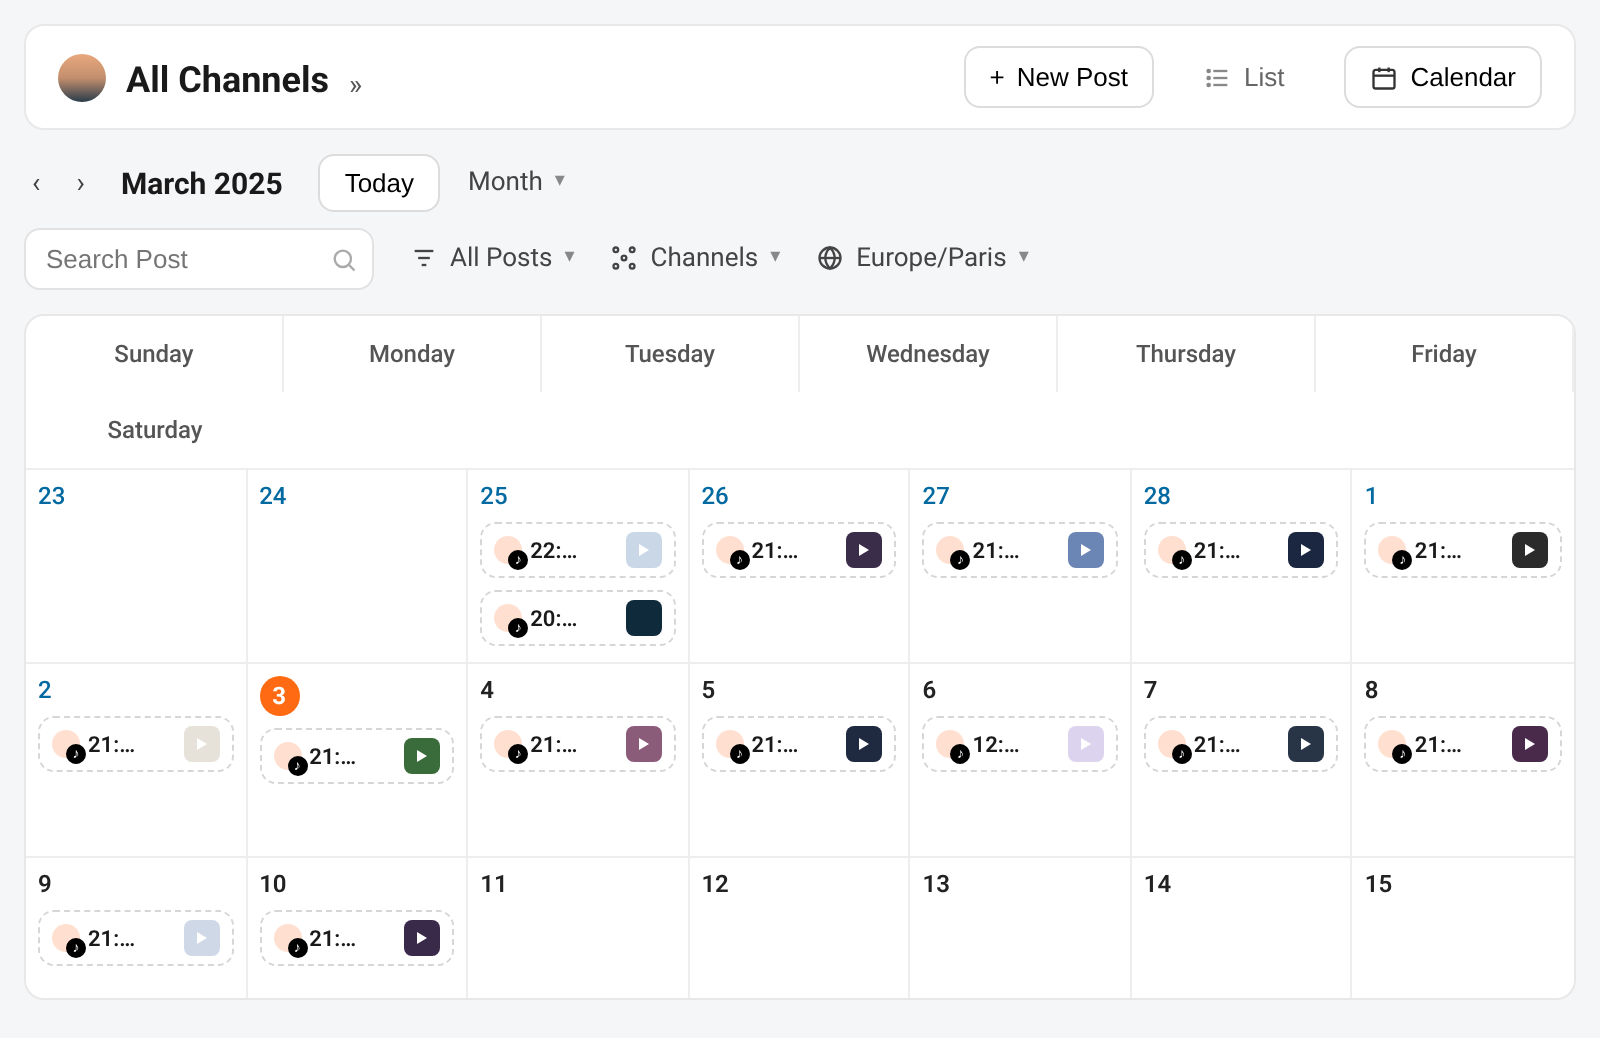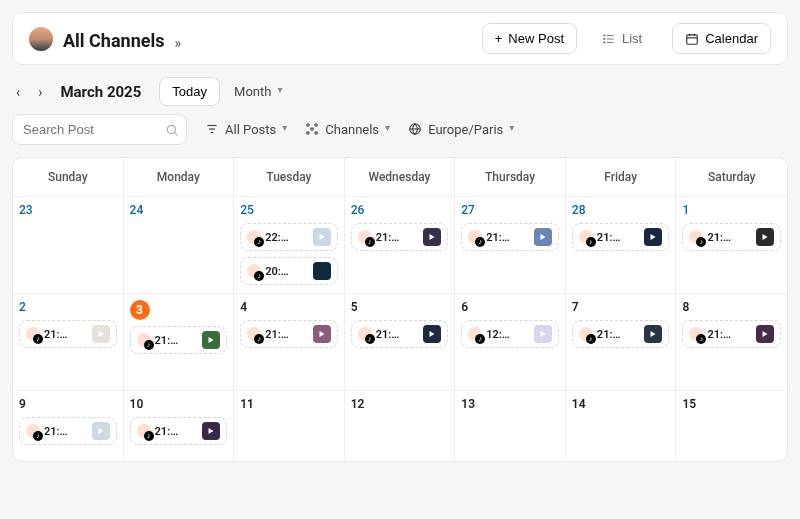--- a/index.html
+++ b/index.html
@@ -18,21 +18,21 @@
 .nav-arrow { cursor: pointer; font-size: 14px; color: #444; padding: 4px; }
 .month-label { font-size: 15px; font-weight: 700; margin-right: 4px; }
 .select-like { display: inline-flex; align-items: flex-start; gap: 6px; color: #444; font-size: 13px; cursor: pointer; }
 .today-btn { border: 1px solid #dcdcdc; border-radius: 8px; padding: 6px 12px; background: #fff; cursor: pointer; font-size: 13px; }
 .filters { display: flex; align-items: center; gap: 18px; padding: 0 12px 12px 12px; }
 .search { position: relative; }
 .search input { width: 175px; padding: 7px 28px 7px 10px; border: 1px solid #e2e2e2; border-radius: 8px; font-size: 13px; outline: none; background:#fff; }
 .search .mag { position: absolute; right: 8px; top: 50%; transform: translateY(-50%); color: #aaa; }
 .chev { font-size: 10px; color: #888; }
 .calendar { background: #fff; border: 1px solid #e8e8e8; border-radius: 10px; margin: 0 12px 12px 12px; overflow: hidden; }
-.cal-head { display: grid; grid-template-columns: repeat(7,1fr); }
+.cal-head { display: grid; grid-template-columns: repeat(6,1fr); }
 .cal-head div { text-align: center; padding: 12px 0; font-size: 12px; color: #555; font-weight: 500; border-right: 1px solid #eee; }
 .cal-head div:last-child { border-right: none; }
 .week { display: grid; grid-template-columns: repeat(7,1fr); border-top: 1px solid #eee; }
 .day { border-right: 1px solid #eee; padding: 6px; min-height: 96px; display: flex; flex-direction: column; gap: 6px; }
 .day:last-child { border-right: none; }
 .week.short .day { min-height: 70px; }
 .daynum { font-size: 12px; font-weight: 600; color: #222; }
 .daynum.muted { color: #0369a1; font-weight: 500; }
 .daynum.badge { display: inline-flex; align-items: center; justify-content: center; width: 20px; height: 20px; border-radius: 50%; background: #ff6a13; color: #fff; font-weight: 700; }
 .event { border: 1px dashed #d6d6d6; border-radius: 8px; padding: 4px 6px; display: flex; align-items: center; gap: 4px; font-size: 11px; min-width: 0; }

